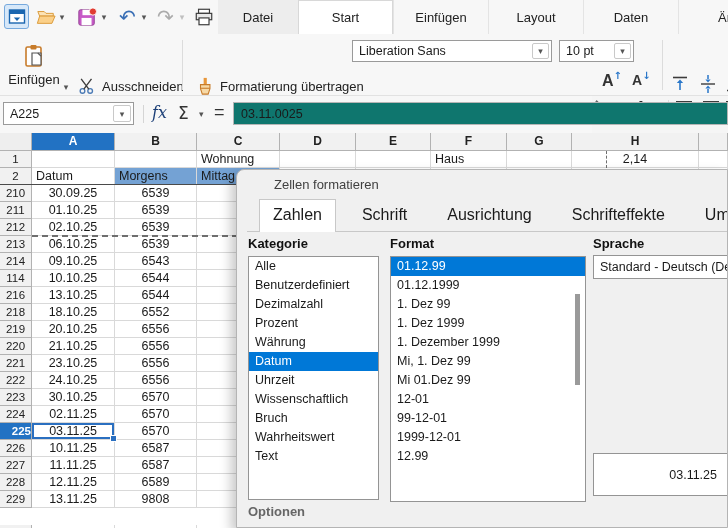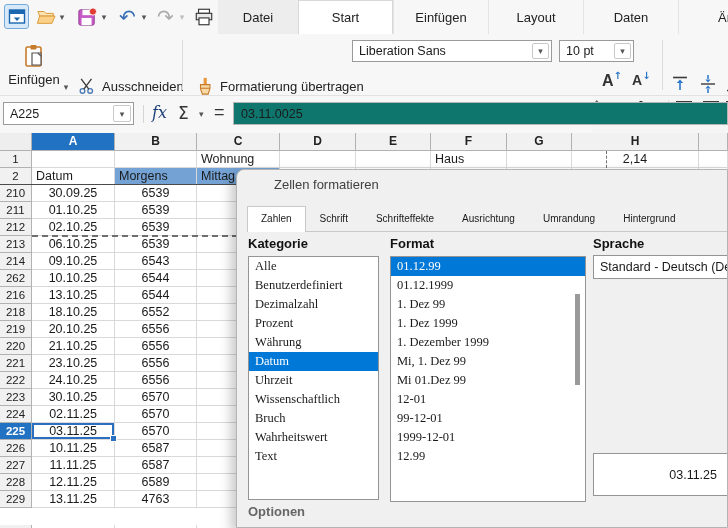--- a/index.html
+++ b/index.html
@@ -58,35 +58,35 @@
   .frow { position:absolute; left:0; display:flex; height:17px; }
   .rh { width:32px; background:#f1f1f1; border-right:1px solid #b2b2b2; border-bottom:1px solid #b2b2b2; text-align:center; font-size:11.5px; line-height:16px; color:#222; }
   .cell { border-right:1px solid #d9d9d9; border-bottom:1px solid #d9d9d9; font-size:12.5px; line-height:16px; padding:0 4px; white-space:nowrap; overflow:hidden; background:#fff; }
   .wA{width:83px}.wB{width:82px}.wC{width:83px}.wD{width:76px}.wE{width:75px}.wF{width:76px}.wG{width:65px}.wH{width:127px}.wI{width:29px}
   .num { text-align:center; }
   .bluecell { background:#74a2d4; }
   .freeze { position:absolute; left:0; top:51px; width:728px; height:2px; background:#4a4a4a; }
   .sheetrows { position:absolute; left:0; top:52px; }
   .srow { display:flex; height:17px; }
   .srow .rh { line-height:16px; }
-  .srow.selected .rh { background:#2272c3; color:#fff; font-weight:bold; }
+  .srow.selected .rh { background:#2272c3; color:#fff; font-weight:bold;text-align:right; }
   .srow.selected .wA { box-shadow:inset 0 0 0 2px #2a6fc0; position:relative; overflow:visible; }
   .srow.selected .wA::after { content:""; position:absolute; right:-3px; bottom:-3px; width:5px; height:5px; background:#2a6fc0; border:1px solid #fff; }
   .pagebreak-h { position:absolute; left:32px; top:102px; width:696px; height:0; border-top:2px dashed #6e6e6e; }
   .pagebreak-v { position:absolute; left:606px; top:18px; width:0; height:17px; border-left:1px dashed #6e6e6e; }
   .partialrow { position:absolute; left:0; top:392px; display:flex; height:3px; overflow:hidden; }
 
   
   .dialog { position:absolute; left:236px; top:169px; width:492px; height:359px; background:#f0f0f0; border:1px solid #b4b4b4; border-radius:8px 0 0 0; box-shadow:-5px 5px 12px rgba(0,0,0,0.22); overflow:hidden; z-index:10; }
   .dtitle { position:absolute; left:13px; top:7px; color:#404040; font-size:13px;margin-left:24px; }
   .dtabbar { position:absolute; left:10px; top:32px; width:482px; height:30px; display:flex; align-items:flex-end; border-bottom:1px solid #c8c8c8; }
-  .dtab { padding:6px 13px 7px 13px; font-size:10px; color:#1a1a1a; white-space:nowrap; border:1px solid transparent; border-bottom:none; }
+  .dtab { padding:6px 13px 7px 13px; font-size:16px; color:#1a1a1a; white-space:nowrap; border:1px solid transparent; border-bottom:none;margin-left:12px; }
   .dtab.selected { background:#fff; border-color:#c8c8c8; margin-bottom:-1px; padding-bottom:8px; }
   .dlabel { position:absolute; font-weight:bold; font-size:13px; color:#111; }
-  .listbox { position:absolute; background:#fff; border:1px solid #949494; overflow:hidden;font-family:Liberation Serif, serif; }
+  .listbox { position:absolute; background:#fff; border:1px solid #949494; overflow:hidden; }
   .litem { height:19px; line-height:19px; padding:0 6px; font-size:12.5px; white-space:nowrap; }
   .litem.selected { background:#0078d7; color:#fff; }
   .vthumb { position:absolute; right:5px; top:37px; width:5px; height:91px; background:#9a9a9a; }
   .dcombo { position:absolute; left:356px; top:85px; width:210px; height:24px; background:#fff; border:1px solid #949494; font-size:12.5px; display:flex; align-items:center; padding-left:6px; white-space:nowrap; }
   .preview { position:absolute; left:356px; top:283px; width:210px; height:43px; background:#fff; border:1px solid #949494; }
   .preview span { position:absolute; left:0; top:14px; width:123px; text-align:right; font-size:12.5px; }
   .doptions { position:absolute; left:11px; top:334px; font-weight:bold; font-size:13px; color:#666; }
 </style>
 </head>
 <body>
@@ -371,21 +371,21 @@
         </div>
 
         <div class="srow i4">
           <div class="rh">214</div>
           <div class="cell wA num">09.10.25</div>
           <div class="cell wB num">6543</div>
           <div class="cell wC"></div>
         </div>
 
         <div class="srow i5">
-          <div class="rh">262</div>
+          <div class="rh">114</div>
           <div class="cell wA num">10.10.25</div>
           <div class="cell wB num">6544</div>
           <div class="cell wC"></div>
         </div>
 
         <div class="srow i6">
           <div class="rh">216</div>
           <div class="cell wA num">13.10.25</div>
           <div class="cell wB num">6544</div>
           <div class="cell wC"></div>
@@ -465,21 +465,21 @@
         <div class="srow i18">
           <div class="rh">228</div>
           <div class="cell wA num">12.11.25</div>
           <div class="cell wB num">6589</div>
           <div class="cell wC"></div>
         </div>
 
         <div class="srow i19">
           <div class="rh">229</div>
           <div class="cell wA num">13.11.25</div>
-          <div class="cell wB num">4763</div>
+          <div class="cell wB num">9808</div>
           <div class="cell wC"></div>
         </div>
       </div>
 
     <div class="pagebreak-h"></div>
 
     <div class="partialrow">
       <div class="rh" style="height:17px"></div>
       <div class="cell wA" style="height:17px"></div>
       <div class="cell wB" style="height:17px"></div>
@@ -487,22 +487,22 @@
     </div>
   </div>
 
   <div class="dialog">
     <div class="dtitle">Zellen formatieren</div>
 
     <div class="dtabbar">
 
     <div class="dtab i0 selected">Zahlen</div>
         <div class="dtab i1">Schrift</div>
+        <div class="dtab i3">Ausrichtung</div>
         <div class="dtab i2">Schrifteffekte</div>
-        <div class="dtab i3">Ausrichtung</div>
         <div class="dtab i4">Umrandung</div>
         <div class="dtab i5">Hintergrund</div>
       </div>
 
     <div class="dlabel" style="left:11px; top:66px">Kategorie</div>
     <div class="listbox" style="left:11px; top:86px; width:131px; height:244px">
 
     <div class="litem i0">Alle</div>
         <div class="litem i1">Benutzerdefiniert</div>
         <div class="litem i2">Dezimalzahl</div>

